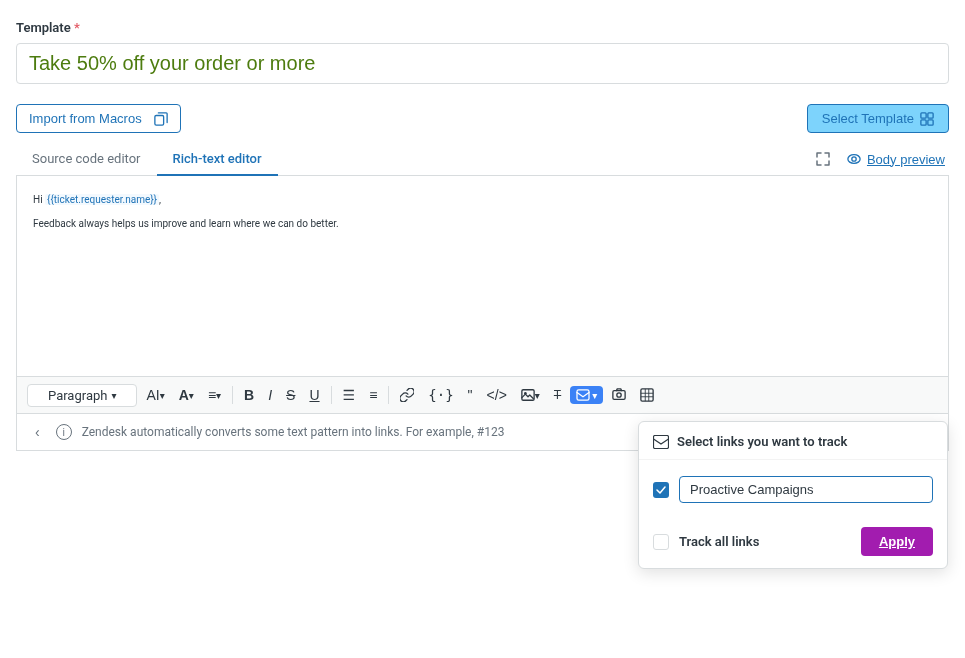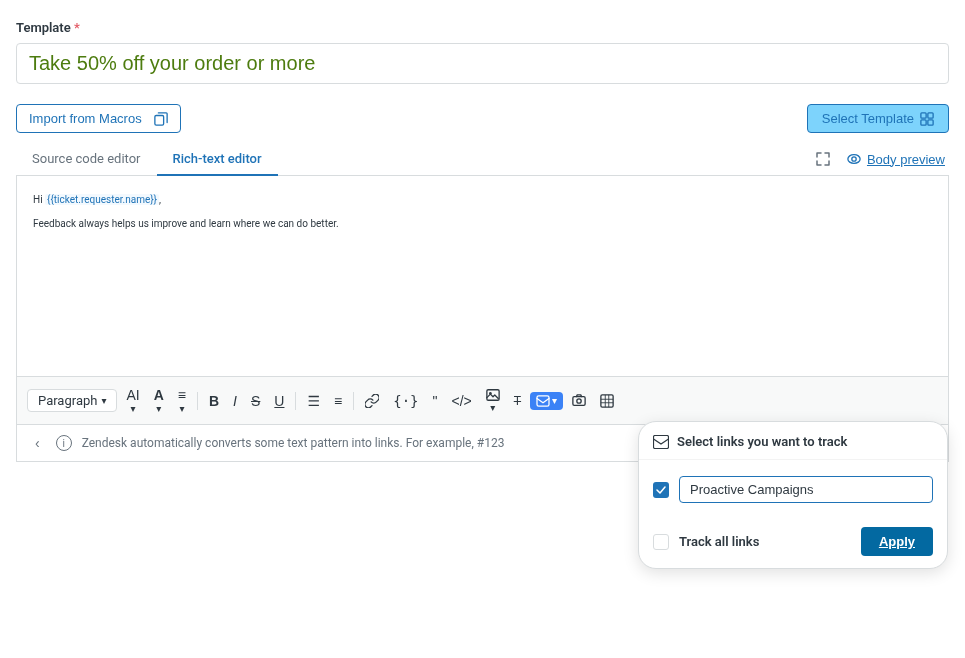--- a/index.html
+++ b/index.html
@@ -160,41 +160,40 @@
       align-items: center;
       gap: 4px;
       flex-wrap: wrap;
       background: #f8f9f9;
       position: relative;
     }
 
     .toolbar-select {
       border: 1px solid #d8dcde;
       border-radius: 4px;
-      padding: 3px 10px;
+      padding: 3px 20px;
       font-size: 13px;
       background: #fff;
       cursor: pointer;
       color: #2f3941;
       display: flex;
       align-items: center;
       gap: 4px;
     }
 
     .toolbar-btn {
       background: none;
       border: none;
       cursor: pointer;
       padding: 4px 5px;
       color: #2f3941;
       font-size: 14px;
       border-radius: 3px;
       display: flex;
       align-items: center;
-      flex-direction: column;
     }
 
     .toolbar-divider {
       width: 1px;
       height: 18px;
       background: #d8dcde;
       margin: 0 2px;
     }
 
     .info-bar {
@@ -232,21 +231,21 @@
     }
 
     
     .link-tracker-popover {
       position: absolute;
       right: 0;
       top: 44px;
       width: 310px;
       background: #fff;
       border: 1px solid #d8dcde;
-      border-radius: 18px;
+      border-radius: 6px;
       box-shadow: 0 4px 16px rgba(0,0,0,0.12);
       z-index: 100;
     }
 
     .popover-header {
       display: flex;
       align-items: center;
       gap: 8px;
       padding: 12px 14px 10px;
       border-bottom: 1px solid #f3f3f3;
@@ -307,21 +306,21 @@
       color: #2f3941;
     }
 
     .popover-footer {
       display: flex;
       justify-content: space-between;
       padding: 8px 14px 12px;
     }
 
     .apply-btn {
-      background: #0369a1;
+      background: #a21caf;
       color: #fff;
       border: none;
       border-radius: 4px;
       padding: 7px 18px;
       font-size: 13px;
       font-weight: 600;
       cursor: pointer;
       text-decoration: underline;
     }
 

